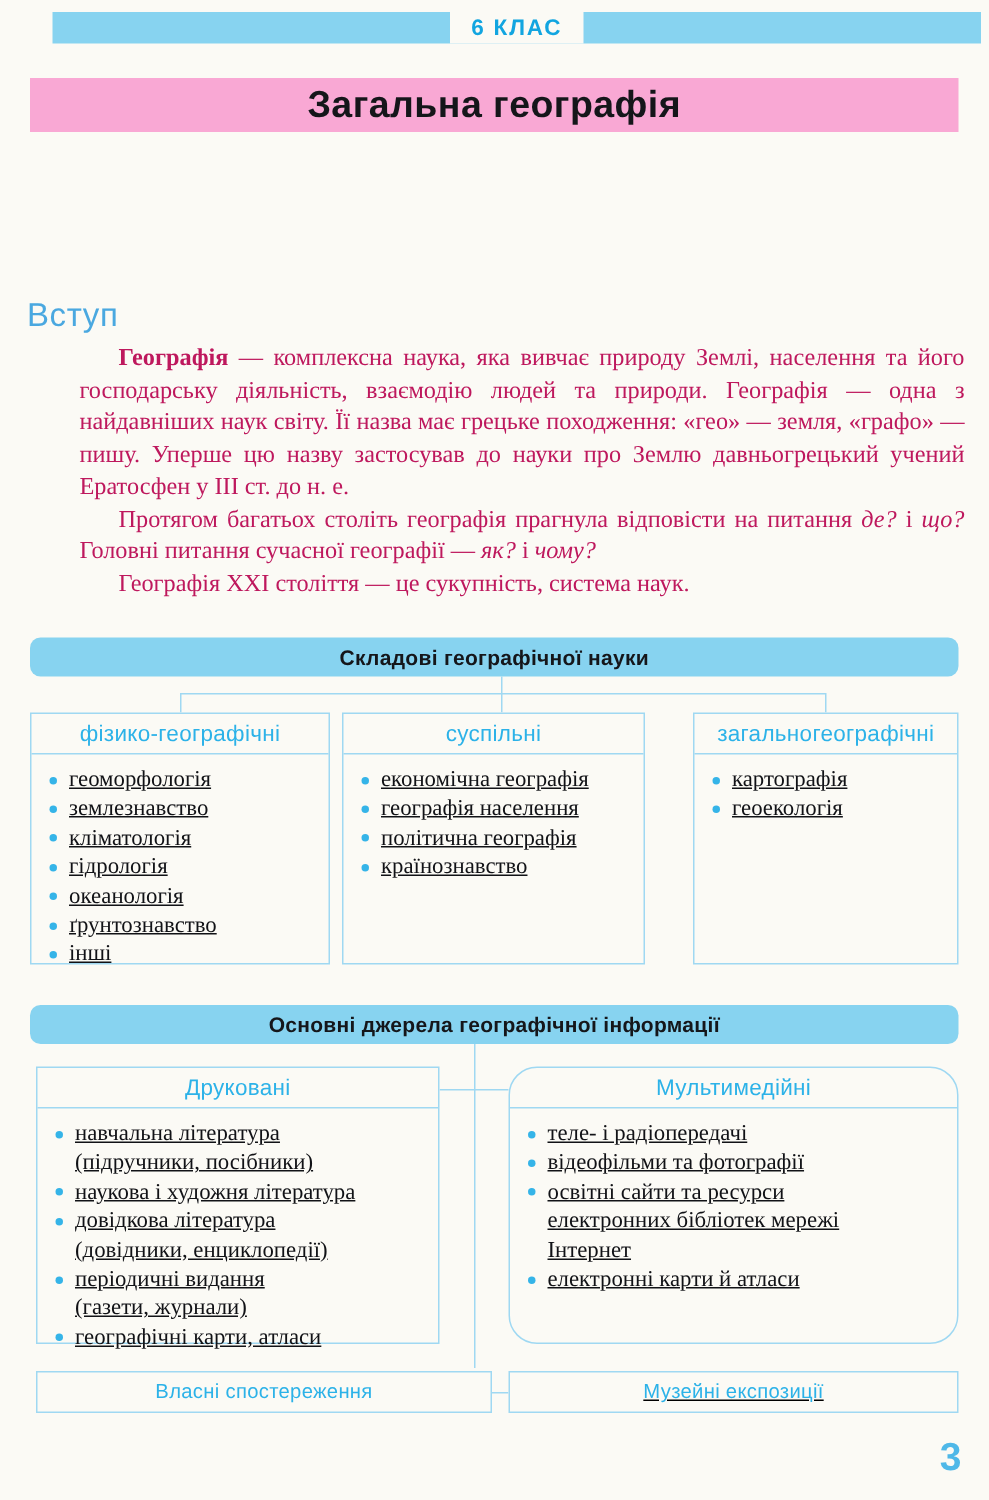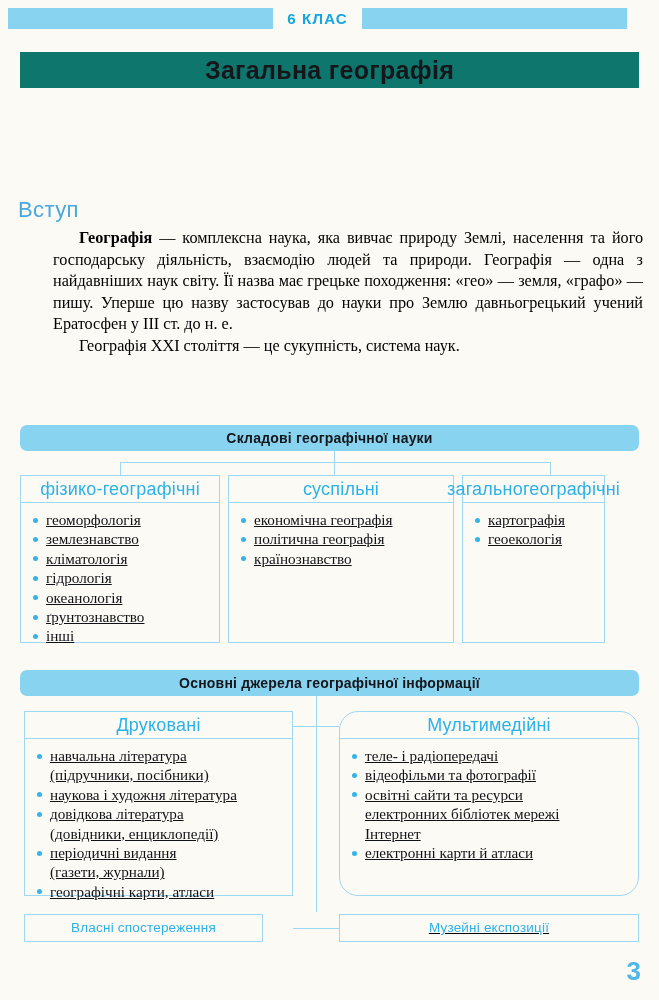--- a/index.html
+++ b/index.html
@@ -11,21 +11,21 @@
     height: 1000px;
     background: #fbfaf5;
     font-family: "Liberation Sans", sans-serif;
     position: relative;
     overflow: hidden;
   }
 
   
   .grade-band {
     position: absolute;
-    left: 8px;
+    left: 35px;
     top: 8px;
     width: 619px;
     height: 21px;
     background: #87d3f0;
     display: flex;
     align-items: center;
     justify-content: center;
   }
   .grade-chip {
     background: #fbfaf5;
@@ -43,21 +43,21 @@
     line-height: 1;
     white-space: nowrap;
   }
 
   .title-band {
     position: absolute;
     left: 20px;
     top: 52px;
     width: 619px;
     height: 36px;
-    background: #0f766e;
+    background: #f9a8d4;
     display: flex;
     align-items: center;
     justify-content: center;
   }
   .title-text {
     color: #15161a;
     font-size: 25px;
     font-weight: bold;
     letter-spacing: 0.3px;
     line-height: 1;
@@ -76,21 +76,21 @@
   }
 
   .intro {
     position: absolute;
     left: 53px;
     top: 228px;
     width: 590px;
     font-family: "Liberation Serif", serif;
     font-size: 16.2px;
     line-height: 21.5px;
-    color: #000000;
+    color: #be185d;
     text-align: justify;
     text-justify: inter-word;
   }
   .intro p { margin: 0; text-indent: 26px; }
   .intro b { font-weight: bold; }
   .intro i { font-style: italic; }
 
   
   .dia-head {
     position: absolute;
@@ -119,21 +119,21 @@
   .node-title {
     height: 27px;
     border-bottom: 1px solid #9fd8f2;
     display: flex;
     align-items: center;
     justify-content: center;
     box-sizing: border-box;
   }
   .node-title span {
     color: #2cb2e8;
-    font-size: 18px;
+    font-size: 15px;
     letter-spacing: 0.2px;
     line-height: 1;
     white-space: nowrap;
   }
   .plain-node {
     position: absolute;
     border: 1px solid #9fd8f2;
     background: #fbfaf5;
     box-sizing: border-box;
     display: flex;
@@ -205,20 +205,21 @@
 </div>
 
 <div class="title-band">
   <span class="title-text">Загальна географія</span>
 </div>
 
 <div class="section-heading">Вступ</div>
 
 <div class="intro">
   <p><b>Географія</b><span> — комплексна наука, яка вивчає природу Землі, населення та його господарську діяльність, взаємодію людей та природи. Географія — одна з найдавніших наук світу. Її назва має грецьке походження: «гео» — земля, «графо» — пишу. Уперше цю назву застосував до науки про Землю давньогрецький учений Ератосфен у ІІІ ст. до н. е.</span></p>
+  <p><span>Протягом багатьох століть географія прагнула відповісти на питання </span><i>де?</i><span> і </span><i>що?</i><span> Головні питання сучасної географії — </span><i>як?</i><span> і </span><i>чому?</i></p>
   <p>Географія XXI століття — це сукупність, система наук.</p>
 </div>
 
 <div class="dia-head" style="left:20px; top:425px; width:619px; height:26px;">
   <span class="dia-head-text">Складові географічної науки</span>
 </div>
 
 <div class="conn conn-h" style="left:120px; top:462px; width:430px;"></div>
 <div class="conn conn-v" style="left:334px; top:451px; height:11px;"></div>
 <div class="conn conn-v" style="left:120px; top:462px; height:13px;"></div>
@@ -233,32 +234,33 @@
     <li><span>геоморфологія</span></li>
     <li><span>землезнавство</span></li>
     <li><span>кліматологія</span></li>
     <li><span>гідрологія</span></li>
     <li><span>океанологія</span></li>
     <li><span>ґрунтознавство</span></li>
     <li><span>інші</span></li>
   </ul>
 </div>
 
-<div class="node" style="left:228px; top:475px; width:226px; height:168px;">
+<div class="node" style="left:228px; top:475px; width:202px; height:168px;">
   <div class="node-title">
     <span>суспільні</span>
   </div>
   <ul class="items">
     <li><span>економічна географія</span></li>
+    <li><span>географія населення</span></li>
     <li><span>політична географія</span></li>
     <li><span>країнознавство</span></li>
   </ul>
 </div>
 
-<div class="node" style="left:462px; top:475px; width:143px; height:168px;">
+<div class="node" style="left:462px; top:475px; width:177px; height:168px;">
   <div class="node-title">
     <span>загальногеографічні</span>
   </div>
   <ul class="items">
     <li><span>картографія</span></li>
     <li><span>геоекологія</span></li>
   </ul>
 </div>
 
 <div class="dia-head" style="left:20px; top:670px; width:619px; height:26px;">
@@ -312,21 +314,21 @@
       <span>освітні сайти та ресурси</span>
       <span class="cont">електронних бібліотек мережі</span>
       <span class="cont">Інтернет</span>
     </li>
     <li>
       <span>електронні карти й атласи</span>
     </li>
   </ul>
 </div>
 
-<div class="plain-node" style="left:24px; top:914px; width:239px; height:28px;">
+<div class="plain-node" style="left:24px; top:914px; width:304px; height:28px;">
   <span>Власні спостереження</span>
 </div>
 
 <div class="plain-node" style="left:339px; top:914px; width:300px; height:28px;text-decoration:underline;">
   <span>Музейні експозиції</span>
 </div>
 
 <div class="page-num">3</div>
 
 </body></html>

